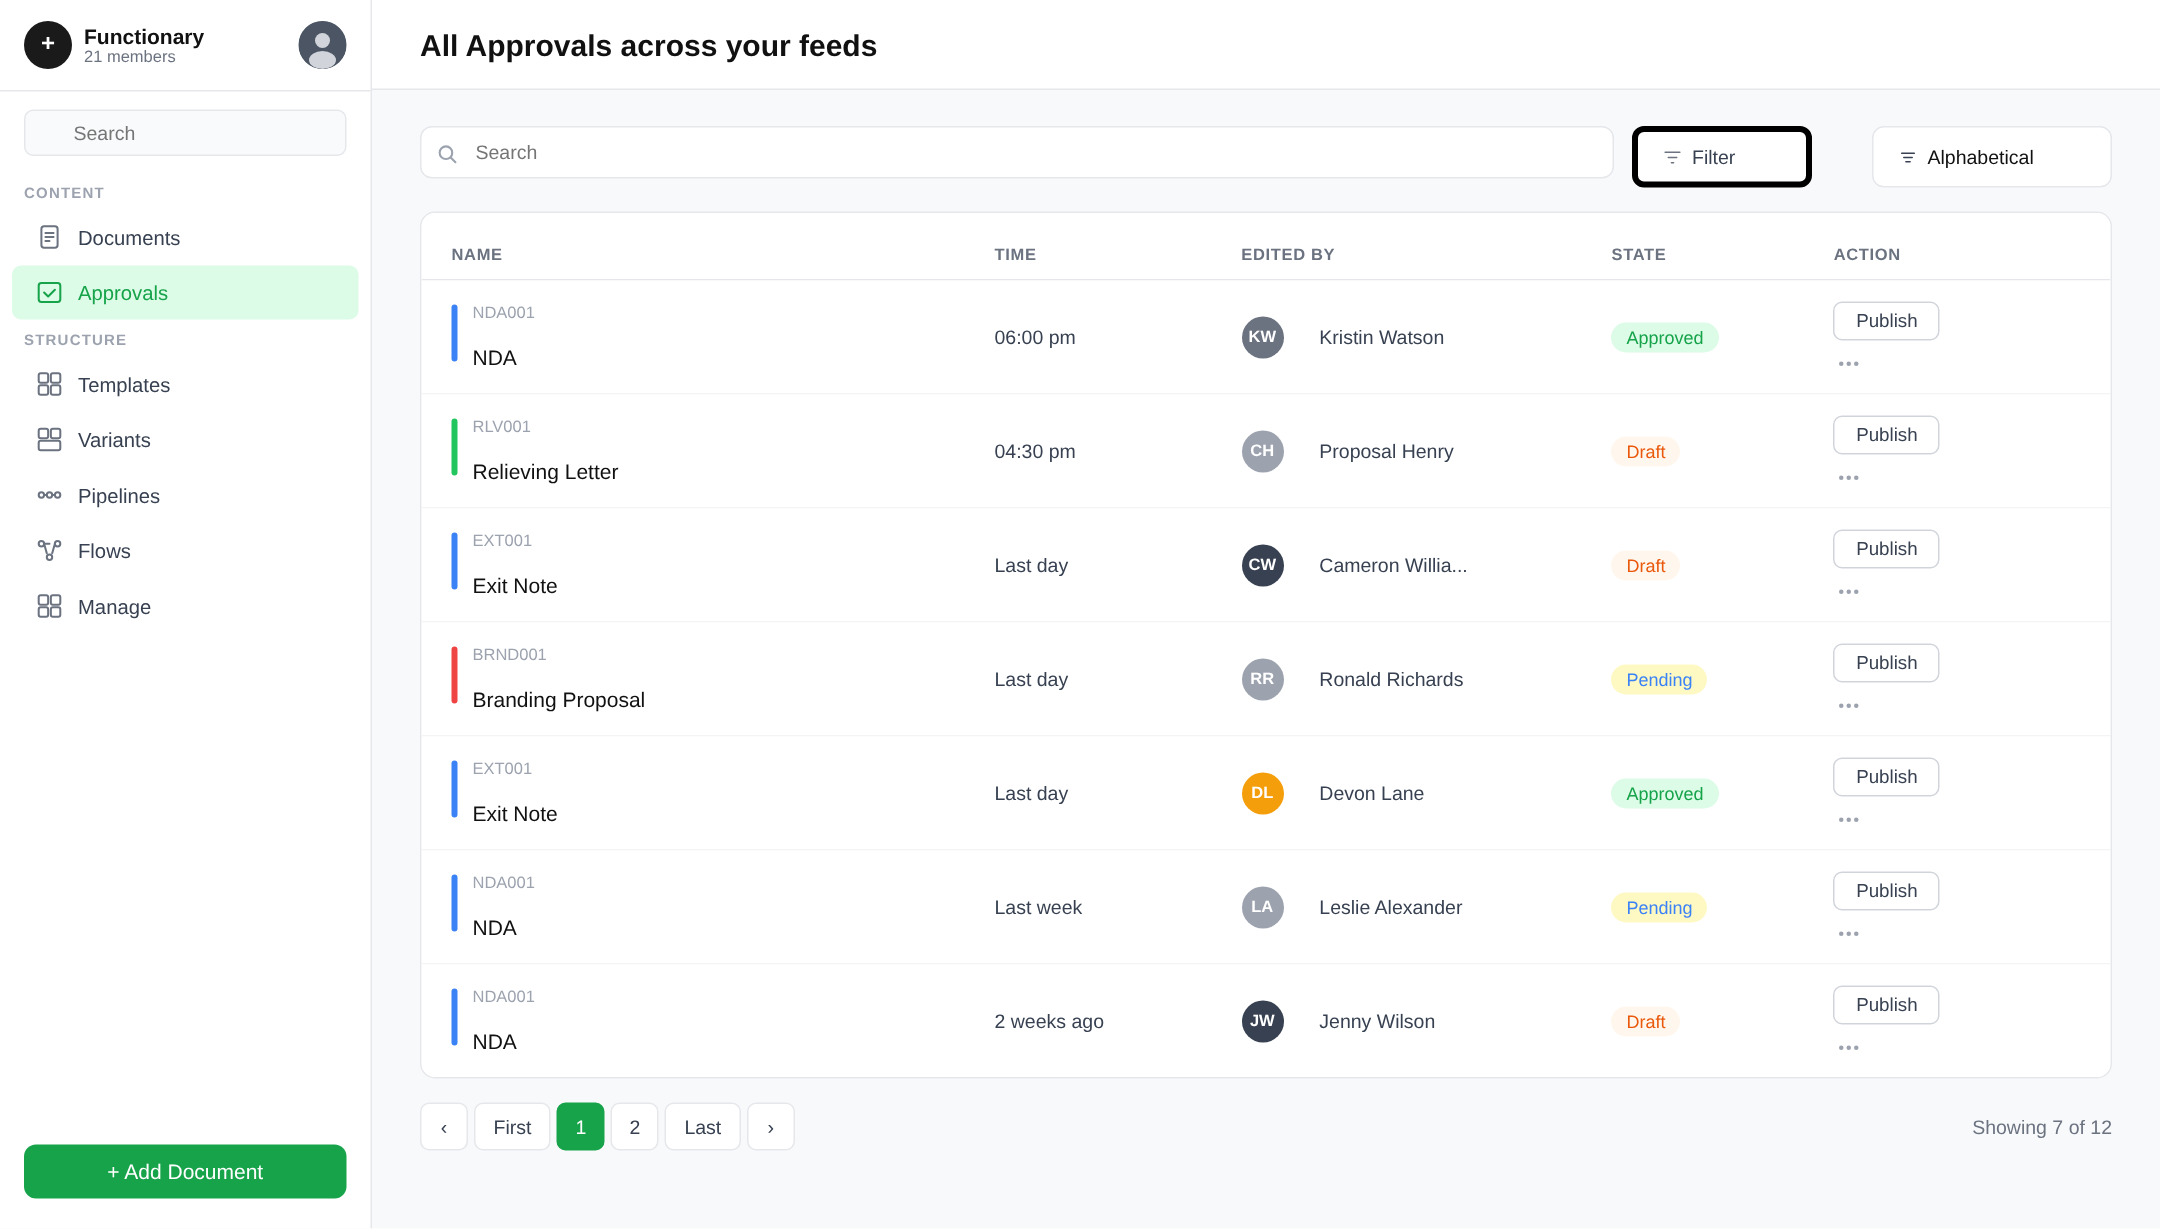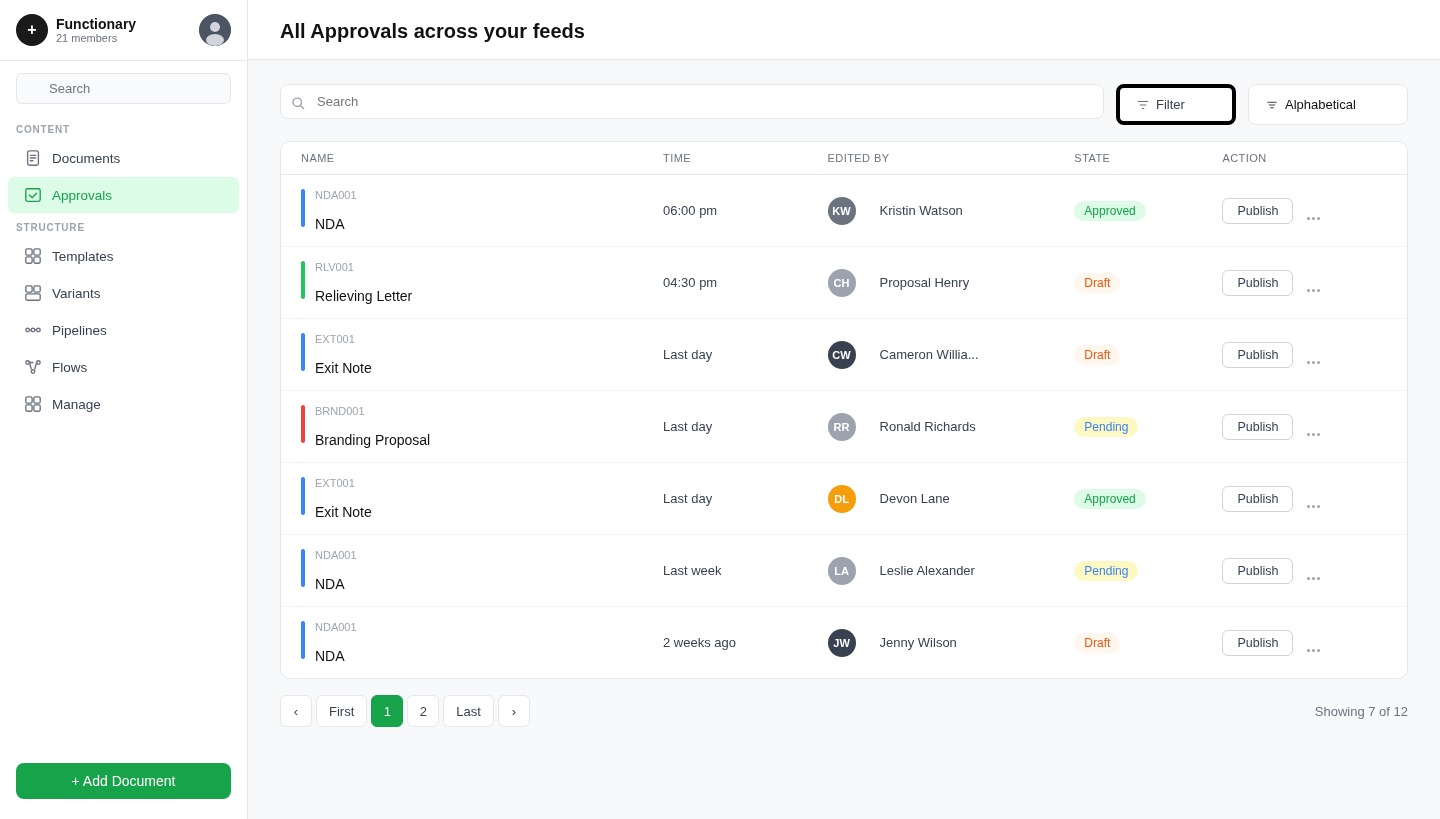--- a/index.html
+++ b/index.html
@@ -187,42 +187,44 @@
       gap: 6px;
       padding: 9px 16px;
       border: 1px solid #e5e7eb;
       border-radius: 8px;
       font-size: 13px;
       color: #111;
       background: #fff;
       cursor: pointer;
       min-width: 160px;
       font-weight: 500;
+      margin-left: 28px;
     }
 
     
     .table-wrap {
       background: #fff;
       border: 1px solid #e5e7eb;
       border-radius: 10px;
       overflow: hidden;
     }
     .table-header {
       display: grid;
       grid-template-columns: 2.2fr 1fr 1.5fr 0.9fr 1fr;
       padding: 10px 20px;
       border-bottom: 1px solid #e5e7eb;
       background: #fff;
     }
     .th {
       font-size: 11px;
-      font-weight: 400;
+      font-weight: 700;
       color: #6b7280;
       text-transform: uppercase;
       letter-spacing: 0.04em;
+      margin-top: 12px;
     }
 
     .table-row {
       display: grid;
       grid-template-columns: 2.2fr 1fr 1.5fr 0.9fr 1fr;
       padding: 14px 20px;
       border-bottom: 1px solid #f3f4f6;
       align-items: center;
       background: #fff;
     }
@@ -262,21 +264,21 @@
       display: inline-block;
       padding: 3px 10px;
       border-radius: 20px;
       font-size: 12px;
       font-weight: 500;
     }
     .badge-approved { background: #dcfce7; color: #16a34a; }
     .badge-draft { background: #fff7ed; color: #ea580c; }
     .badge-pending { background: #fef9c3; color: #3b82f6; }
 
-    .action-cell { display: flex; align-items: flex-end; gap: 10px; }
+    .action-cell { display: flex; align-items: flex-start; gap: 10px; flex-direction: column; }
     .publish-btn {
       padding: 5px 14px;
       border: 1px solid #d1d5db;
       border-radius: 6px;
       font-size: 12.5px;
       color: #374151;
       background: #fff;
       cursor: pointer;
       font-weight: 500;
     }

